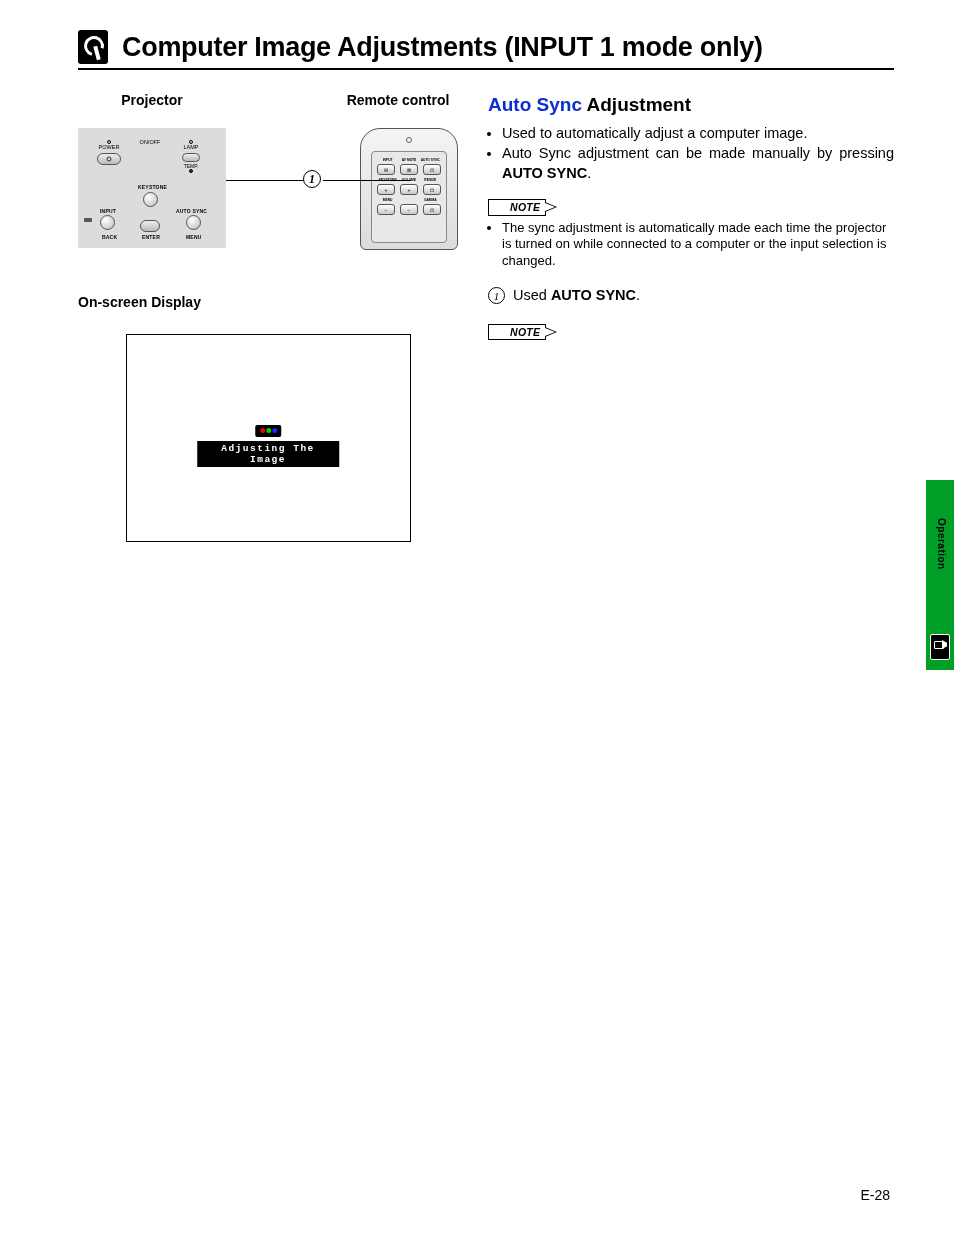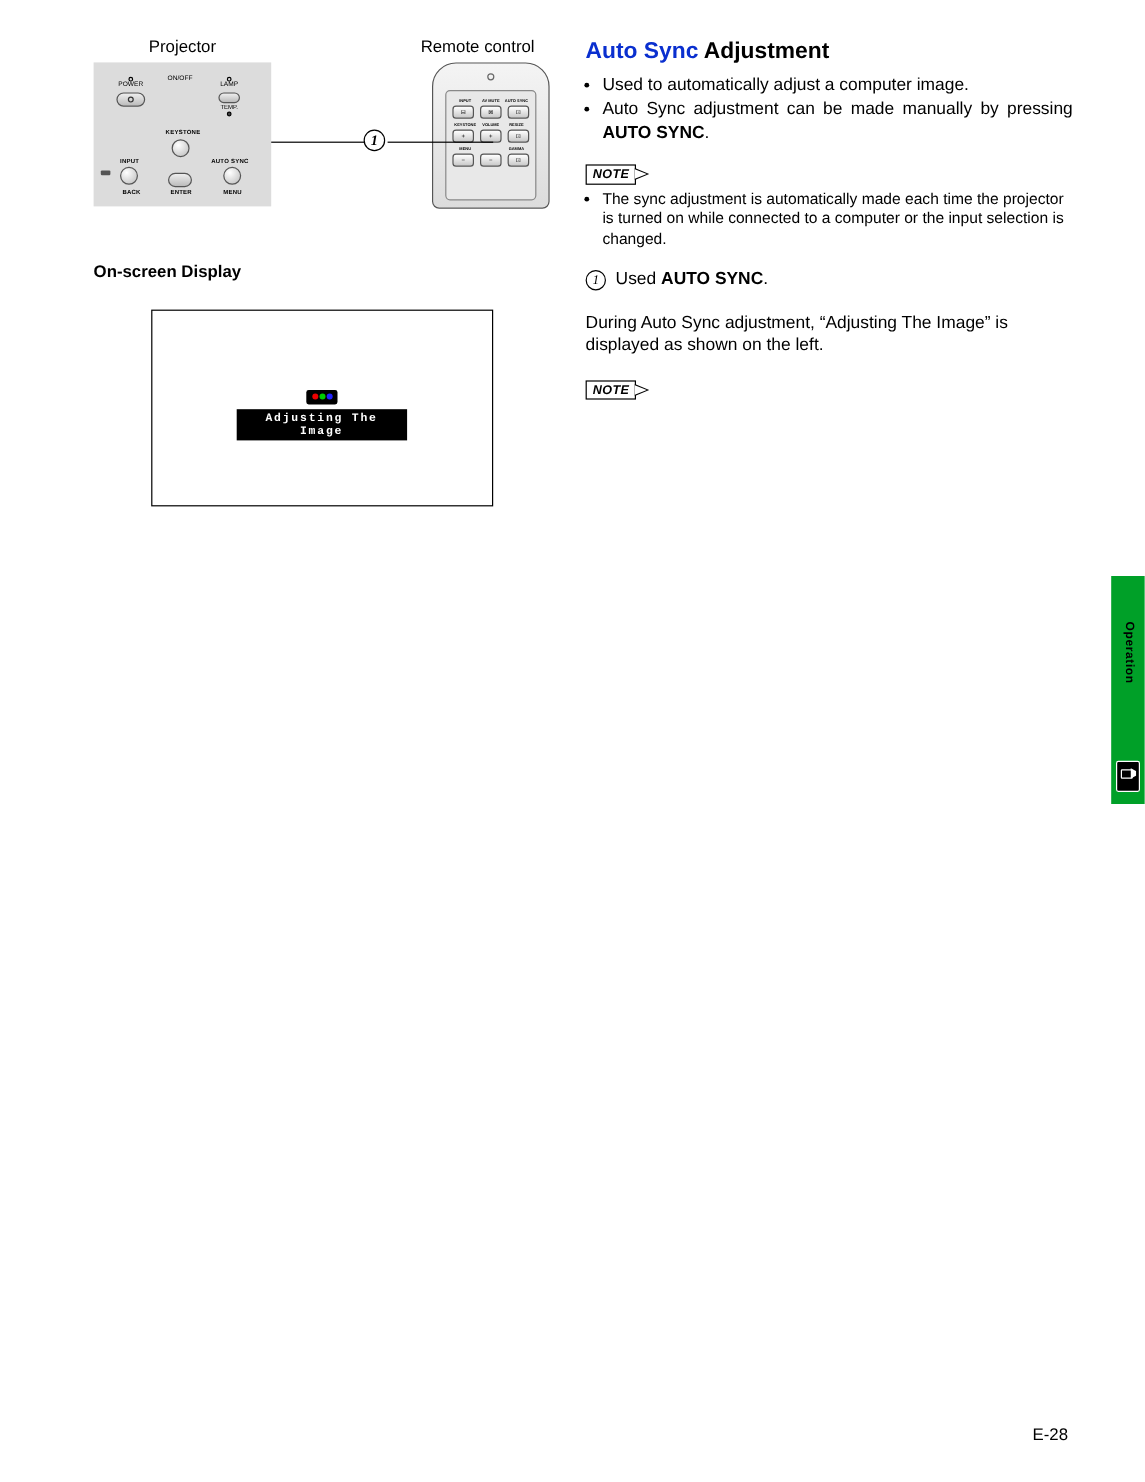--- a/index.html
+++ b/index.html
@@ -54,21 +54,21 @@
   }
   .columns {
     display: flex;
     gap: 30px;
   }
   .left-col { width: 380px; flex-shrink: 0; }
   .right-col { flex: 1; font-size: 14.5px; line-height: 1.35; }
 
   .device-row { display: flex; justify-content: space-between; }
   .device-block { text-align: center; }
-  .dev-label { font-weight: 400; font-size: 14px; margin-bottom: 6px; display:block; }
+  .dev-label { font-weight: 700; font-size: 14px; margin-bottom: 20px; display:block; }
 
   
   .projector-panel {
     width: 148px; height: 120px;
     background: #dcdcdc;
     position: relative;
     font-size: 5px;
     color: #000;
   }
   .pp-led { position: absolute; font-size: 5.5px; text-align: center; line-height: 1; }
@@ -119,21 +119,21 @@
   }
   .r-led { position:absolute; left:50%; top:8px; width:6px; height:6px; border:0.6px solid #666; border-radius:50%; transform:translateX(-50%);}
   .r-row { display:flex; justify-content:space-between; margin-bottom:2px; }
   .r-lbl { font-size:3.3px; font-weight:600; text-align:center; flex:1;}
   .r-btn { width:18px; height:11px; border:1px solid #555; border-radius:3px; background:linear-gradient(#fff,#c8c8c8); display:flex;align-items:center;justify-content:center;font-size:5px;}
   .r-btn-row { display:flex; justify-content:space-between; gap:3px; margin-bottom:3px;}
 
   
   .osd-label { text-align:left; font-weight:700; font-size:14px; margin: 44px 0 24px; }
   .osd-box {
-    width: 285px; height: 164px;
+    width: 285px; height: 208px;
     border: 1.3px solid #000;
     margin: 0 auto;
     position: relative;
     padding-left: 37px;
   }
   .osd-tag {
     position:absolute; left:50%; top:54%; transform:translate(-50%,-50%);
     text-align:center;
   }
   .osd-icon { width:26px; height:12px; background:#000; margin:0 auto 4px; position:relative; border-radius:2px;}
@@ -151,21 +151,21 @@
   
   .section-head { font-size: 19px; font-weight:700; margin-bottom:6px;}
   .section-head .blue { color:#0a2fcf;}
   .bullets { list-style: disc; padding-left: 14px; margin-bottom:14px; }
   .bullets.just li { text-align: justify; }
   .bullets li { margin-bottom: 1px; }
   .note-tag {
     display:inline-flex; align-items:center;
     border:1px solid #000;
     font-size:10.5px; font-weight:800;
-    padding:0 5px 0 5px;
+    padding:0 5px 0 21px;
     font-style:italic;
     letter-spacing:0.3px;
     position:relative;
     margin-bottom:4px;
   }
   .note-tag::after{
     content:"";
     position:absolute; right:-12px; top:50%;
     border-left:12px solid #000;
     border-top:5px solid transparent;
@@ -222,20 +222,24 @@
   .page-num {
     position:absolute;
     right:64px; bottom:32px;
     font-weight:400; font-size:14px;
   }
 </style>
 </head>
 <body>
 
 <div class="page">
+  <div class="title-row">
+    <div class="title-icon"></div>
+    <h1 class="page-title">Computer Image Adjustments (INPUT 1 mode only)</h1>
+  </div>
 
   <div class="columns">
     <div class="left-col">
       <div class="device-row-wrap">
         <div class="device-row">
           <div class="device-block">
             <span class="dev-label">Projector</span>
             <div class="projector-panel">
               <div class="pp-led" style="left:18px;top:12px;width:26px;">
                 <span class="pp-dot"></span>
@@ -339,21 +343,20 @@
         <li>The sync adjustment is automatically made each time the projector is turned on while connected to a computer or the input selection is changed.</li>
       </ul>
 
       <div class="step-line">
         <span class="circ-num">1</span>
         <span>
           <span>Used </span><b>AUTO SYNC</b><span>.</span>
         </span>
       </div>
 
-      <p class="para">During Auto Sync adjustment, “Adjusting The Image” is displayed as shown on the left.</p>
 
       <div class="note-tag">NOTE</div>
     </div>
   </div>
 </div>
 
 <div class="side-tab">
   <span class="side-tab-text">Operation</span>
   <div class="side-tab-icon"></div>
 </div>

